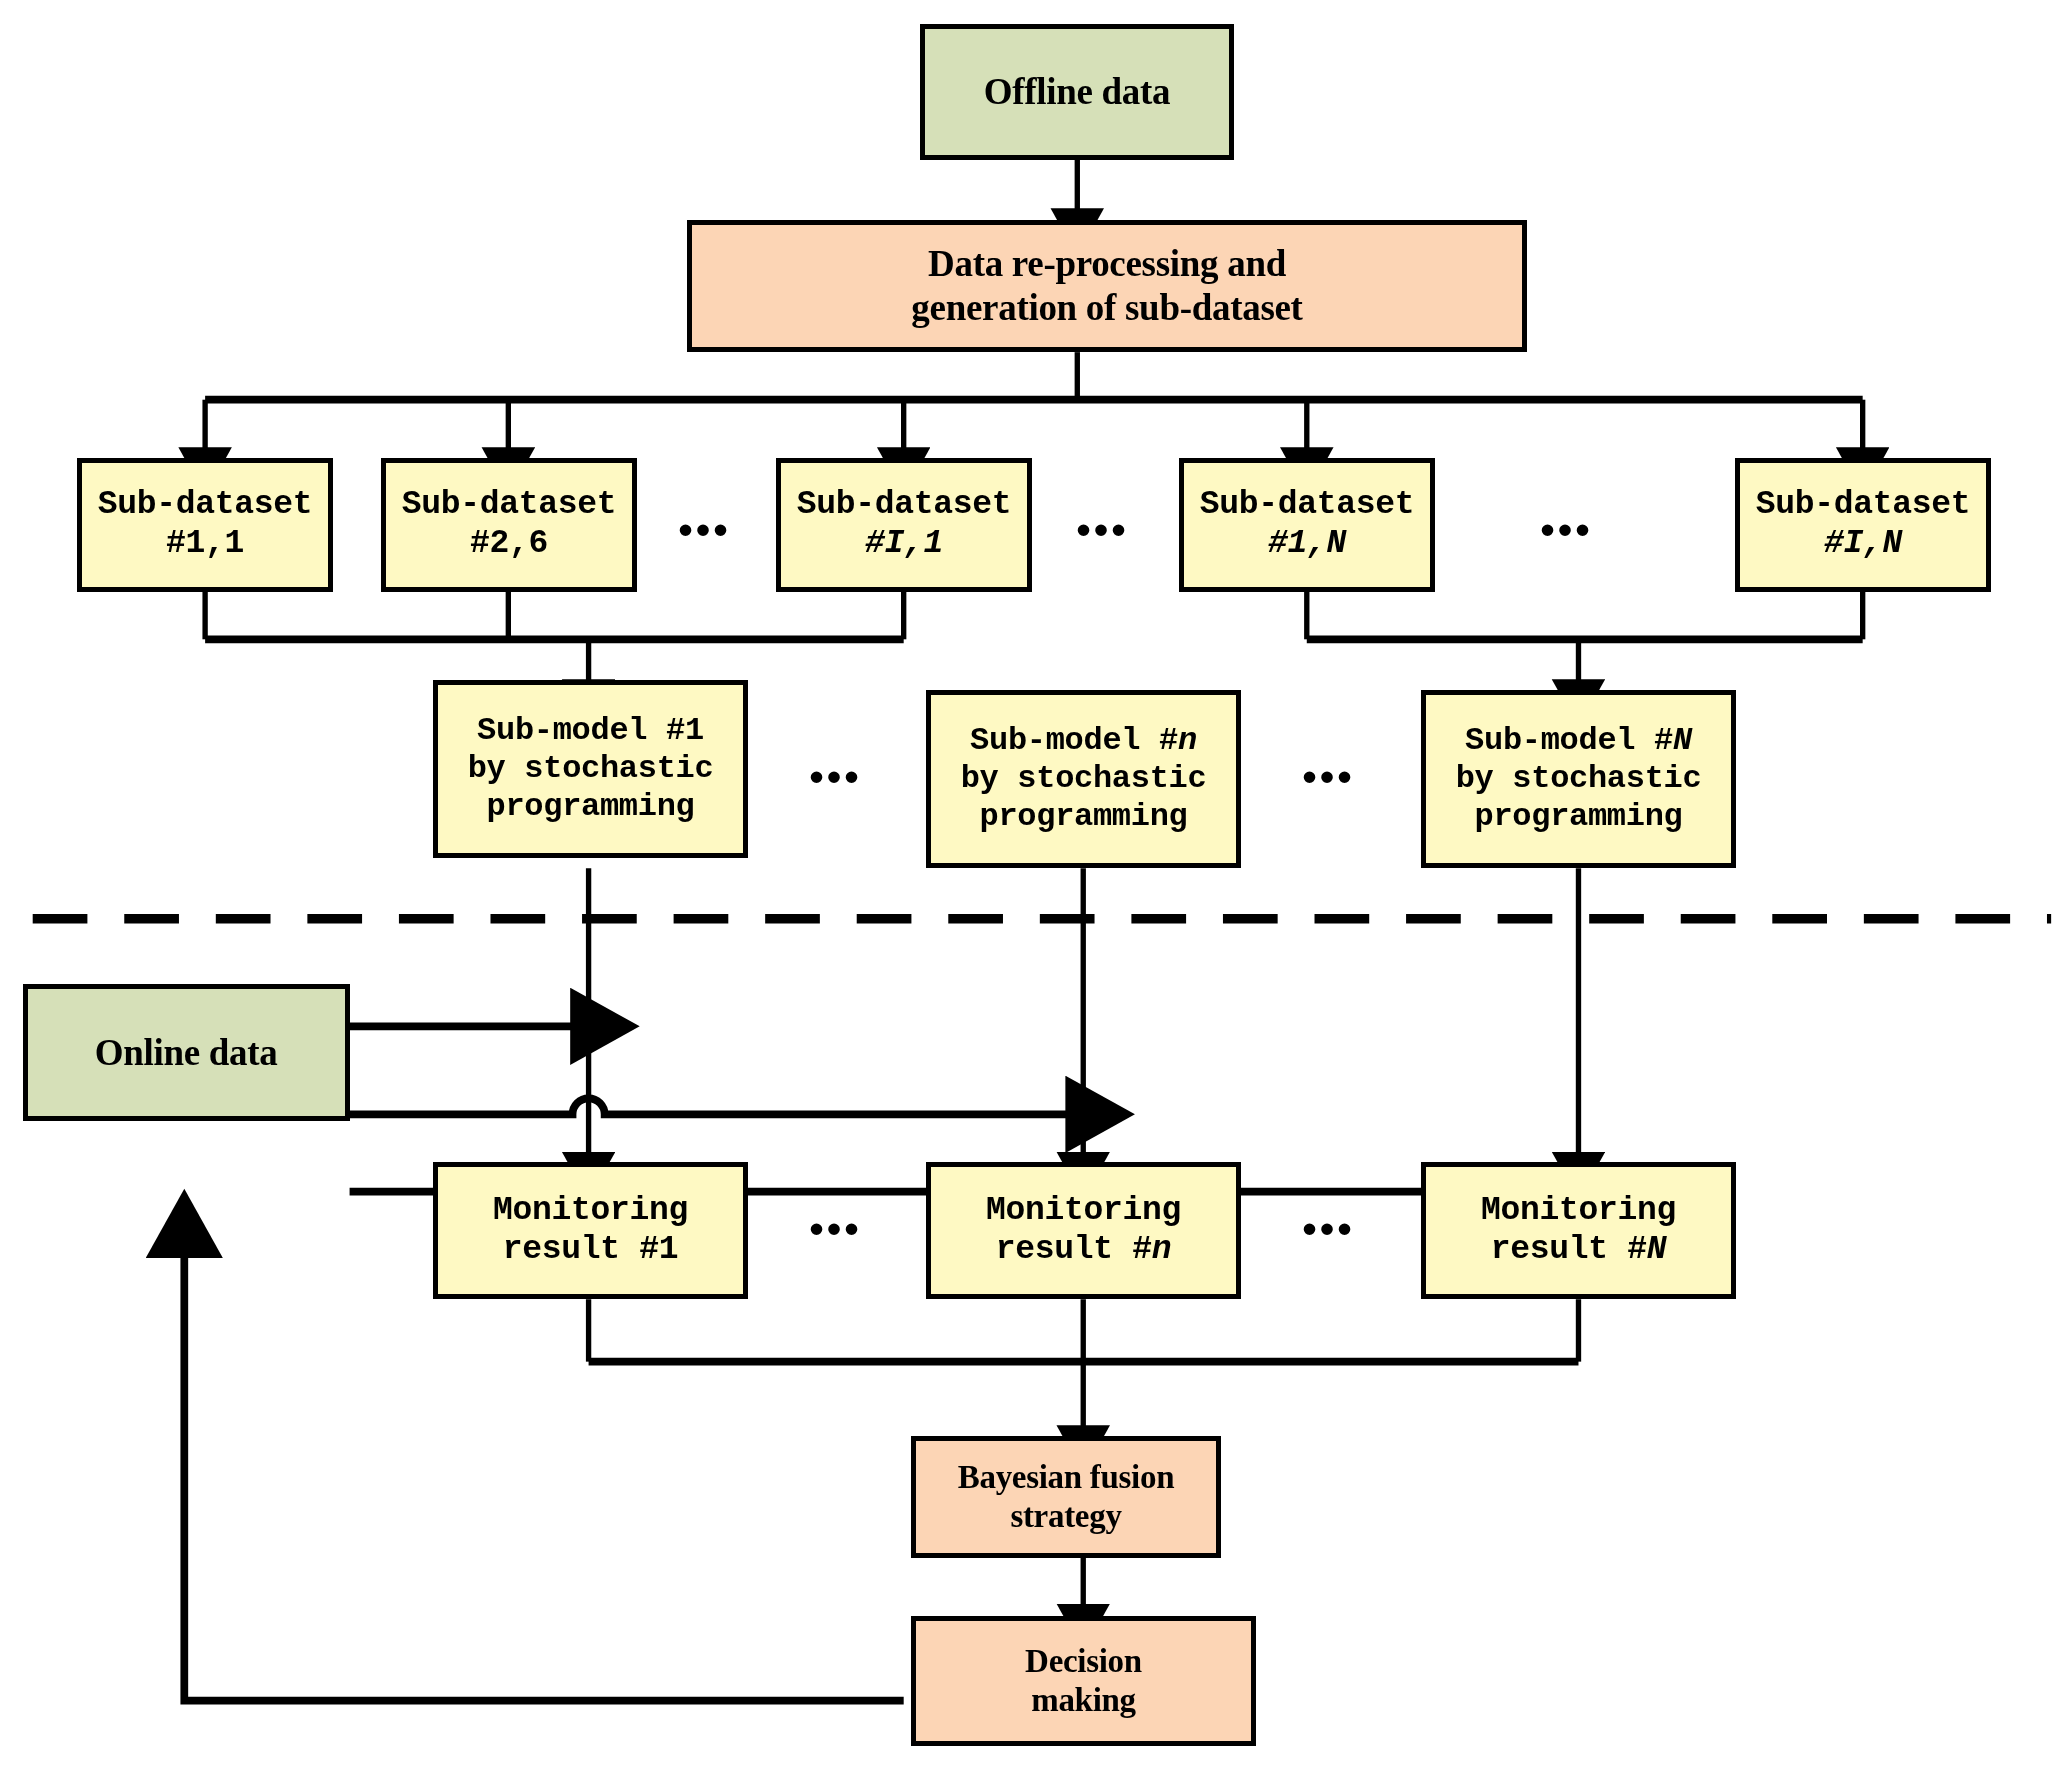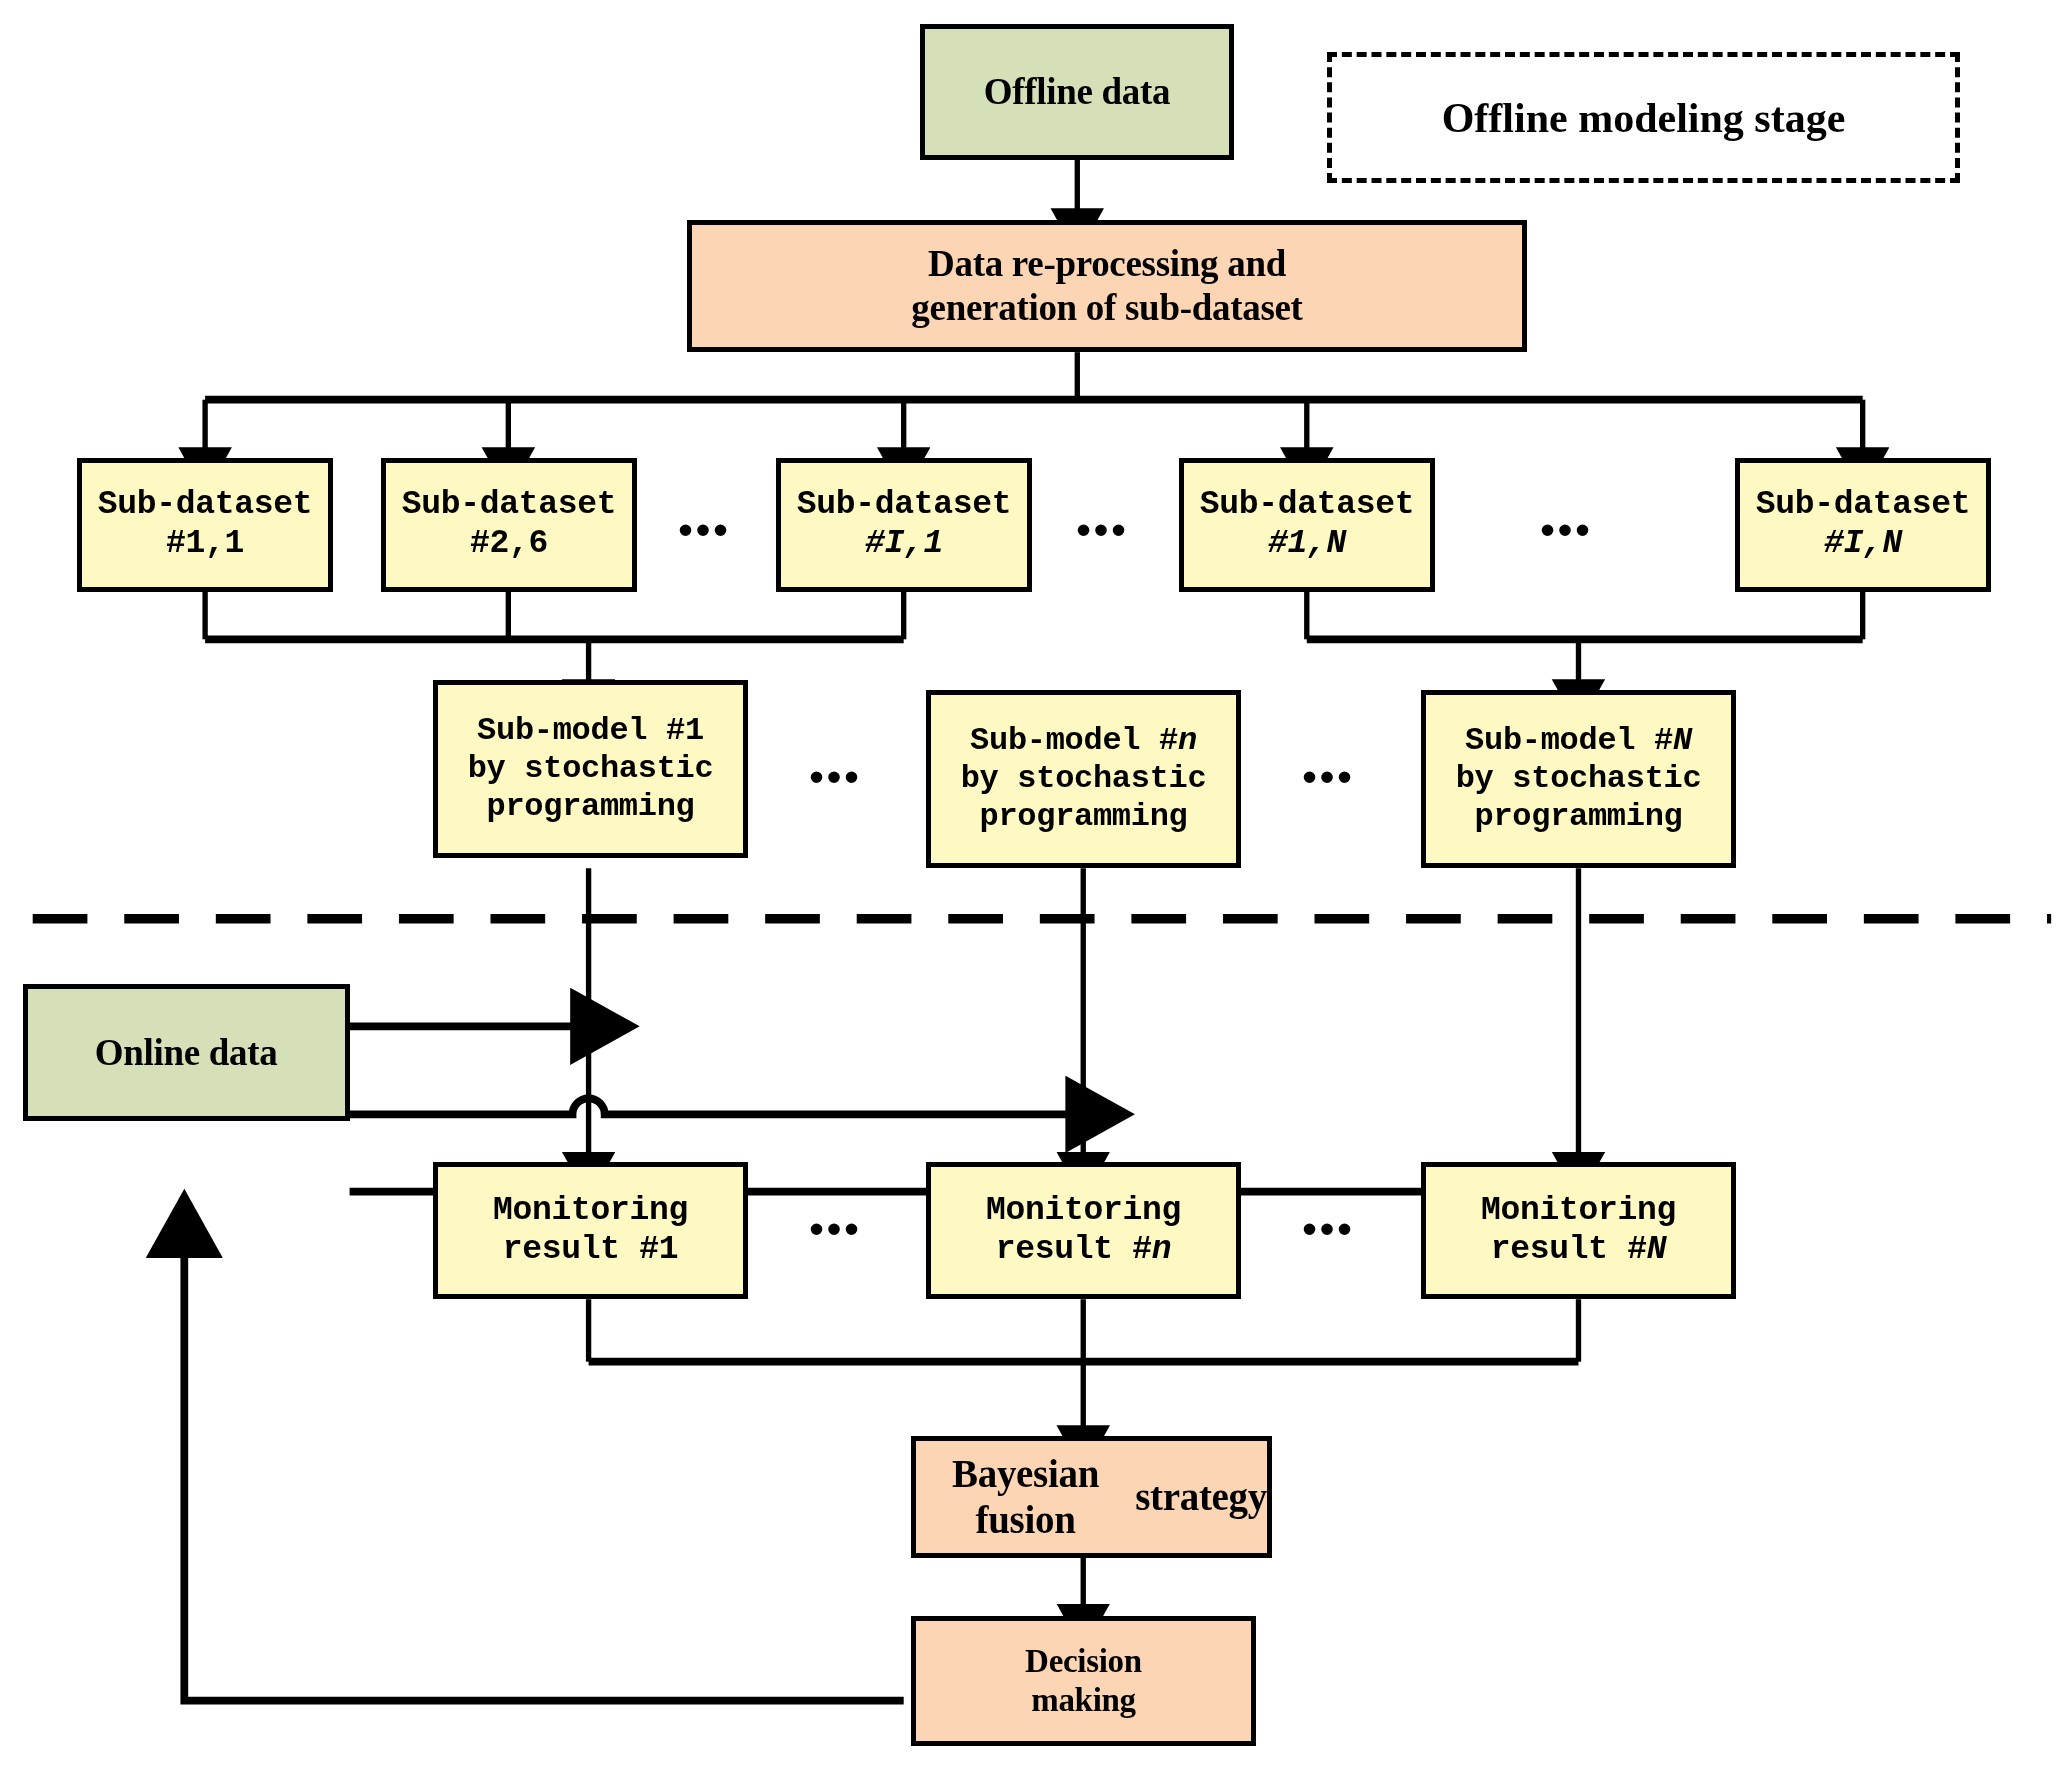--- a/index.html
+++ b/index.html
@@ -111,23 +111,20 @@
       <line x1="1822" y1="2620" x2="1822" y2="2715" marker-end="url(#ah)"></line>
 
       <path d="M1520,2860 L310,2860 L310,2090" stroke-width="13" marker-end="url(#ah)"></path>
     </g>
   </svg>
 
   <div class="box green" style="left:920px;top:24px;width:314px;height:136px;font-size:37px;">
     <span>Offline data</span>
   </div>
 
-  <div class="dashbox" style="left:1327px;top:52px;width:633px;height:131px;font-size:42px;">
-    <span>Offline modeling stage</span>
-  </div>
 
   <div class="box orange" style="left:687px;top:220px;width:840px;height:132px;font-size:37px;flex-direction:column;">
     <span>Data re-processing and</span>
     <span>generation of sub-dataset</span>
   </div>
 
   <div class="box blue" style="left:77px;top:458px;width:256px;height:134px;font-size:33px;flex-direction:column;">
     <span>Sub-dataset</span>
     <span>#1,1</span>
   </div>
@@ -184,21 +181,21 @@
     <span>result #<span class="it">n</span></span>
   </div>
   <div class="box blue" style="left:1421px;top:1162px;width:315px;height:137px;font-size:33px;flex-direction:column;">
     <span>Monitoring</span>
     <span>result #<span class="it">N</span></span>
   </div>
 
   <div class="dots" style="left:809px;top:1207px;">•••</div>
   <div class="dots" style="left:1302px;top:1207px;">•••</div>
 
-  <div class="box orange" style="left:911px;top:1436px;width:361px;height:122px;font-size:39px;flex-direction:row;">
+  <div class="box orange" style="left:911px;top:1436px;width:310px;height:122px;font-size:33px;flex-direction:column;">
     <span>Bayesian fusion</span>
     <span>strategy</span>
   </div>
 
   <div class="box orange" style="left:911px;top:1616px;width:345px;height:130px;font-size:33px;flex-direction:column;">
     <span>Decision</span>
     <span>making</span>
   </div>
 
 

